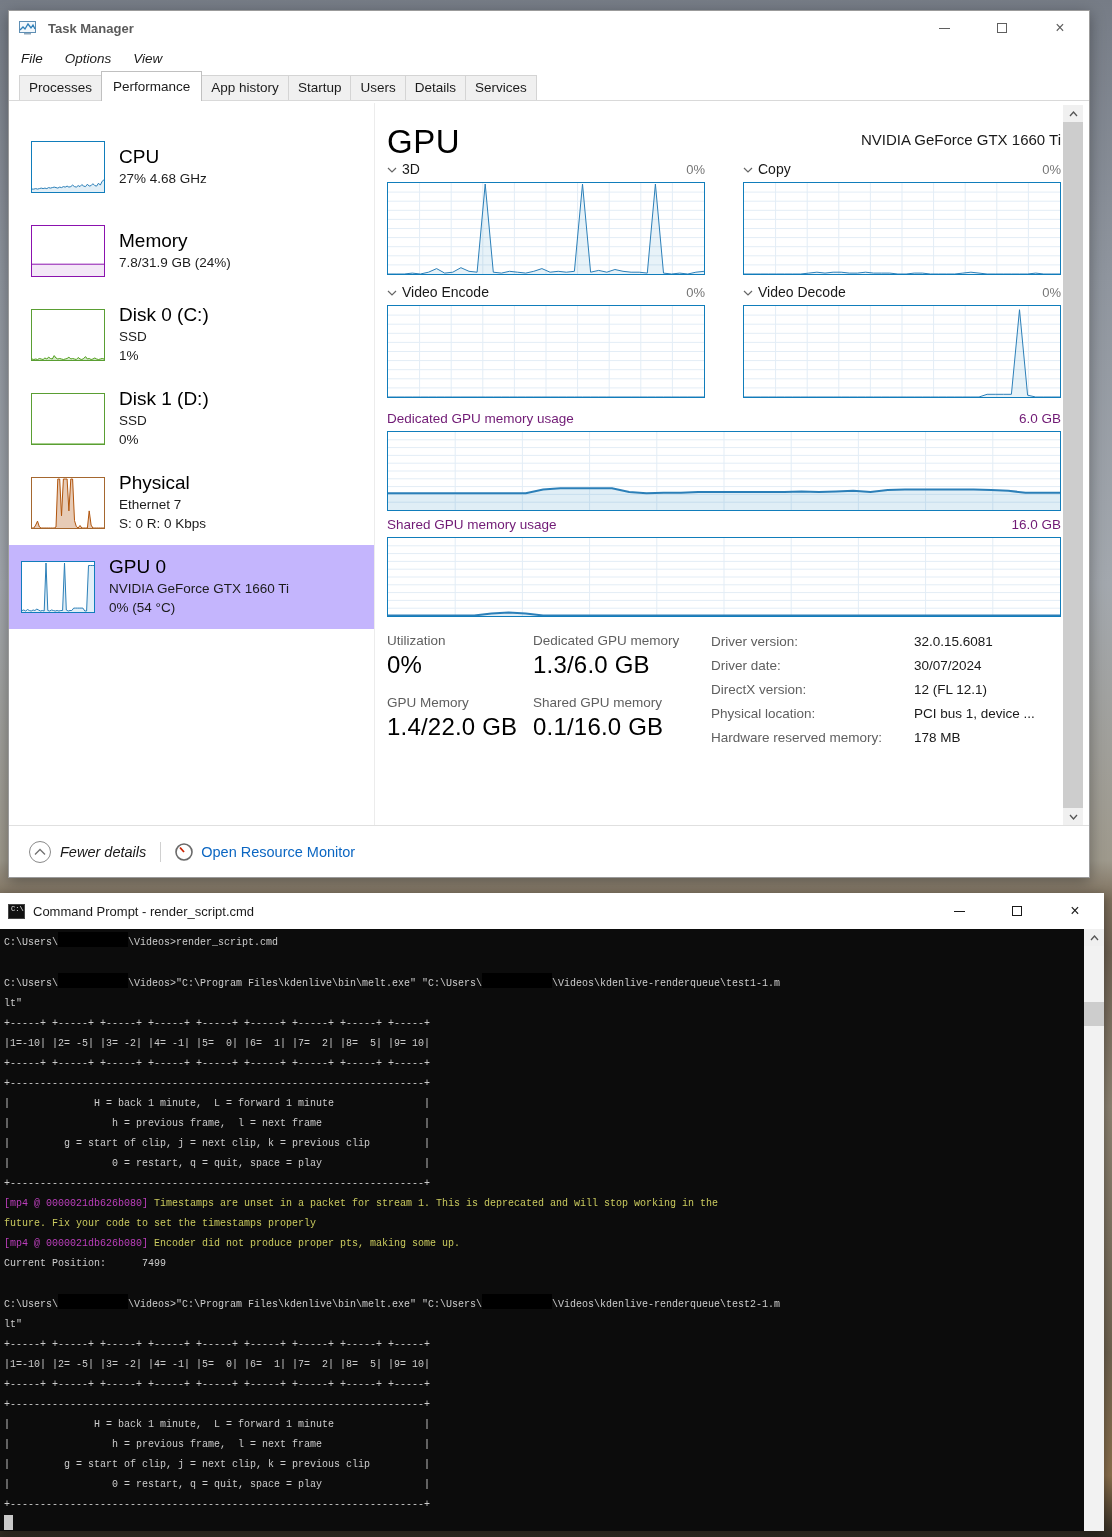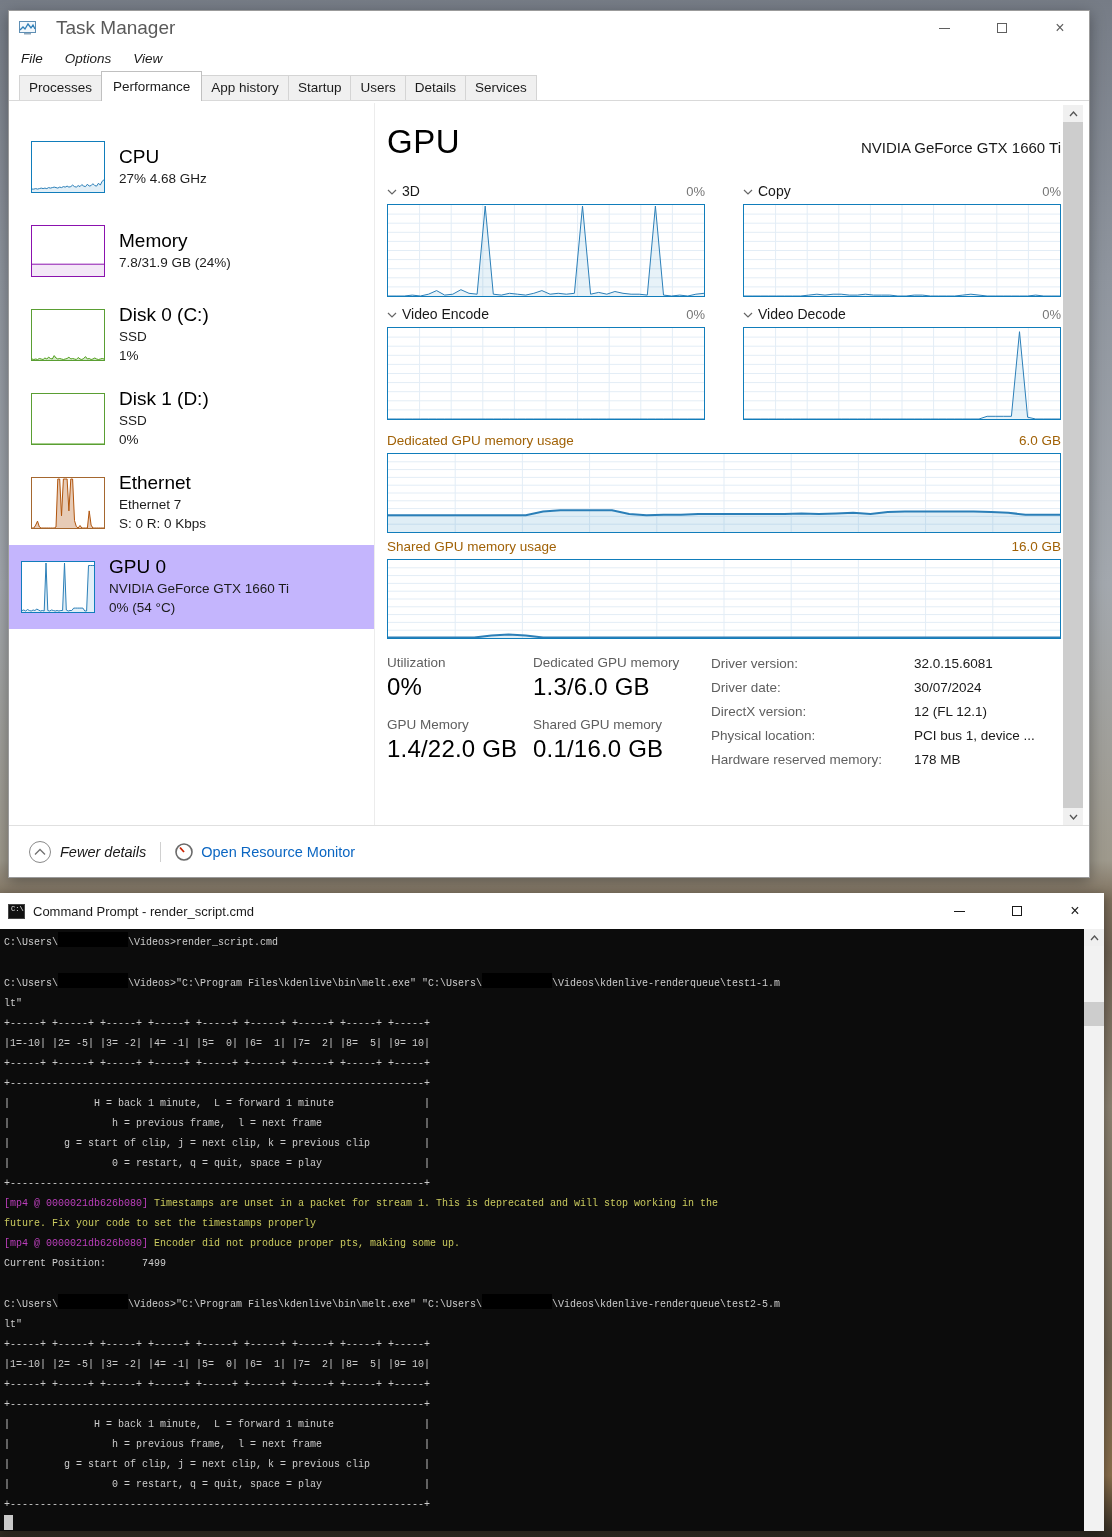--- a/index.html
+++ b/index.html
@@ -7,21 +7,21 @@
   body {
     position:relative; overflow:hidden;
     font-family:"Liberation Sans","DejaVu Sans",sans-serif;
     background:linear-gradient(180deg,#767c86 0%,#8f959e 18%,#a3a8ae 38%,#9e998c 56%,#7d6f5c 58.5%,#6e6152 62%,#8d8372 72%,#6f6350 88%,#8a6f4c 96%,#2f2a22 100%);
   }
 
   
   .tm-window { position:absolute; left:8px; top:10px; width:1082px; height:868px;
     background:#fff; border:1px solid #9b9b9b; box-shadow:0 4px 14px rgba(0,0,0,.35); }
   .tm-titlebar { height:34px; display:flex; align-items:center; padding-left:10px; }
-  .tm-title { font-size:19px; color:#5a5a5a; margin-left:20px; }
+  .tm-title { font-size:13px; color:#5a5a5a; margin-left:12px;font-weight:bold; }
   .win-controls { margin-left:auto; display:flex; height:100%; }
   .win-btn { width:58px; height:100%; display:flex; align-items:center; justify-content:center; color:#5f5f5f; }
   .glyph-min { width:11px; height:1px; background:#5f5f5f; display:inline-block; }
   .glyph-max { width:10px; height:10px; border:1px solid #5f5f5f; display:inline-block; }
   .glyph-close { font-size:16px; line-height:1; }
   .tm-menubar { height:26px; display:flex; align-items:center; padding-left:12px;font-style:italic; }
   .menu-item { font-size:13.5px; color:#1b1b1b; margin-right:22px; }
   .tm-tabs { height:30px; display:flex; align-items:flex-end; padding-left:10px; border-bottom:1px solid #d9d9d9; position:relative; }
   .tab { font-size:13.5px; color:#1b1b1b; background:#f0f0f0; border:1px solid #d4d4d4; border-bottom:none;
     padding:4px 9px 5px; margin-right:-1px; position:relative; }
@@ -29,32 +29,32 @@
 
   .tm-body { position:absolute; top:92px; bottom:52px; left:0; right:0; display:flex; }
   .tm-sidebar { width:366px; padding-top:22px; border-right:1px solid #ececec; overflow:hidden; }
   .side-item { height:84px; display:flex; align-items:center; padding-left:22px; }
   .side-item.selected { background:#c4b5fd;padding-left:12px; }
   .mini-chart { width:74px; height:52px; background:#fff; border:1px solid #117dbb; margin-right:14px; flex-shrink:0; }
   .side-text .t { font-size:19px; color:#000; line-height:1.2; }
   .side-text .s { font-size:13.5px; color:#1c1c1c; line-height:1.42; }
 
   .tm-main { flex:1; padding:20px 28px 0 12px; }
-  .gpu-header { display:flex; align-items:flex-end; justify-content:space-between; margin-bottom:22px; }
+  .gpu-header { display:flex; align-items:center; justify-content:space-between; margin-bottom:0; }
   .gpu-title { font-size:33px; font-weight:200; color:#000; letter-spacing:.5px; }
   .gpu-device { font-size:15px; color:#191919; padding-bottom:5px; }
 
   .chart-grid { display:flex; flex-wrap:wrap; justify-content:space-between; }
   .chart-cell { width:318px; margin-bottom:9px; }
   .chart-head { display:flex; align-items:center; font-size:14px; color:#191919; margin-bottom:5px; }
   .chart-head .pct { margin-left:auto; color:#767676; font-size:13px; }
   .chev { margin-right:5px; display:inline-block; }
   .chart-box { background:#fff; border:1px solid #117dbb; height:93px; }
   .chart-cell .chart-box { height:93px; }
-  .mem-label-row { display:flex; font-size:13.5px; color:#a16207; margin:4px 0 5px; }
+  .mem-label-row { display:flex; font-size:13.5px; color:#701a75; margin:4px 0 5px; }
   .mem-label-row .maxv { margin-left:auto; }
   .mem-chart { height:80px; background:#fff; border:1px solid #117dbb; margin-bottom:6px; }
 
   .stats-row { display:flex; margin-top:16px; }
   .stat-col1 { width:146px; }
   .stat-col2 { width:178px; }
   .stat-label { font-size:13.5px; color:#5f5f5f; margin-bottom:3px; }
   .stat-value { font-size:24px; font-weight:300; color:#000; margin-bottom:16px; letter-spacing:.2px; }
   .detail-col { flex:1; padding-top:1px; }
   .detail-row { display:flex; margin-bottom:9px; }
@@ -186,21 +186,21 @@
           </div>
       </div>
       <div class="side-item">
         <div class="mini-chart" style="border-color: rgb(165, 103, 47);">
             <svg width="72" height="50" style="display:block">
               <polygon points="0,50 0.0,50.0 1.8,50.0 3.7,47.1 5.5,43.1 7.4,49.0 9.2,50.0 11.1,50.0 12.9,50.0 14.8,50.0 16.6,50.0 18.5,50.0 20.3,50.0 22.2,50.0 24.0,49.0 25.8,1.0 27.7,1.0 29.5,37.8 31.4,1.0 33.2,1.0 35.1,1.0 36.9,32.9 38.8,1.0 40.6,1.0 42.5,42.6 44.3,48.5 46.2,50.0 48.0,47.5 49.8,50.0 51.7,50.0 53.5,50.0 55.4,50.0 57.2,32.9 59.1,47.1 60.9,50.0 62.8,50.0 64.6,50.0 66.5,50.0 68.3,50.0 70.2,50.0 72.0,50.0 72,50" fill="rgba(176,84,12,0.30)"></polygon>
               <polyline points="0.0,50.0 1.8,50.0 3.7,47.1 5.5,43.1 7.4,49.0 9.2,50.0 11.1,50.0 12.9,50.0 14.8,50.0 16.6,50.0 18.5,50.0 20.3,50.0 22.2,50.0 24.0,49.0 25.8,1.0 27.7,1.0 29.5,37.8 31.4,1.0 33.2,1.0 35.1,1.0 36.9,32.9 38.8,1.0 40.6,1.0 42.5,42.6 44.3,48.5 46.2,50.0 48.0,47.5 49.8,50.0 51.7,50.0 53.5,50.0 55.4,50.0 57.2,32.9 59.1,47.1 60.9,50.0 62.8,50.0 64.6,50.0 66.5,50.0 68.3,50.0 70.2,50.0 72.0,50.0" fill="none" stroke="#b0540c" stroke-width="1"></polyline>
             </svg>
           </div>
         <div class="side-text">
-            <div class="t">Ethernet</div>
+            <div class="t">Physical</div>
             <div class="s">Ethernet 7</div>
             <div class="s">S: 0 R: 0 Kbps</div>
           </div>
       </div>
       <div class="side-item selected">
         <div class="mini-chart" style="border-color: rgb(17, 125, 187);">
             <svg width="72" height="50" style="display:block">
               <polygon points="0,50 0.0,48.5 1.8,48.0 3.7,49.0 5.5,47.5 7.4,48.5 9.2,49.0 11.1,48.0 12.9,48.5 14.8,47.1 16.6,48.0 18.5,49.0 20.3,48.5 22.2,49.0 24.0,1.0 25.8,48.5 27.7,49.0 29.5,48.0 31.4,48.5 33.2,49.0 35.1,48.5 36.9,49.0 38.8,48.5 40.6,48.5 42.5,1.0 44.3,48.0 46.2,49.0 48.0,48.5 49.8,48.5 51.7,46.1 53.5,46.1 55.4,46.1 57.2,46.1 59.1,46.1 60.9,46.1 62.8,49.0 64.6,49.0 66.5,3.5 68.3,3.5 70.2,3.5 72.0,3.5 72,50" fill="rgba(17,125,187,0.12)"></polygon>
               <polyline points="0.0,48.5 1.8,48.0 3.7,49.0 5.5,47.5 7.4,48.5 9.2,49.0 11.1,48.0 12.9,48.5 14.8,47.1 16.6,48.0 18.5,49.0 20.3,48.5 22.2,49.0 24.0,1.0 25.8,48.5 27.7,49.0 29.5,48.0 31.4,48.5 33.2,49.0 35.1,48.5 36.9,49.0 38.8,48.5 40.6,48.5 42.5,1.0 44.3,48.0 46.2,49.0 48.0,48.5 49.8,48.5 51.7,46.1 53.5,46.1 55.4,46.1 57.2,46.1 59.1,46.1 60.9,46.1 62.8,49.0 64.6,49.0 66.5,3.5 68.3,3.5 70.2,3.5 72.0,3.5" fill="none" stroke="#2b7fb8" stroke-width="1"></polyline>
             </svg>
@@ -514,21 +514,21 @@
       <div class="cline"><span>|              H = back 1 minute,  L = forward 1 minute               |</span></div>
       <div class="cline"><span>|                 h = previous frame,  l = next frame                 |</span></div>
       <div class="cline"><span>|         g = start of clip, j = next clip, k = previous clip         |</span></div>
       <div class="cline"><span>|                 0 = restart, q = quit, space = play                 |</span></div>
       <div class="cline"><span>+---------------------------------------------------------------------+</span></div>
       <div class="cline"><span class="c-m">[mp4 @ 0000021db626b080]</span><span class="c-y"> Timestamps are unset in a packet for stream 1. This is deprecated and will stop working in the</span></div>
       <div class="cline"><span class="c-y">future. Fix your code to set the timestamps properly</span></div>
       <div class="cline"><span class="c-m">[mp4 @ 0000021db626b080]</span><span class="c-y"> Encoder did not produce proper pts, making some up.</span></div>
       <div class="cline"><span>Current Position:      7499</span></div>
       <div class="cline"></div>
-      <div class="cline"><span>C:\Users\</span><span class="redact"></span><span>\Videos&gt;"C:\Program Files\kdenlive\bin\melt.exe" "C:\Users\</span><span class="redact"></span><span>\Videos\kdenlive-renderqueue\test2-5.m</span></div>
+      <div class="cline"><span>C:\Users\</span><span class="redact"></span><span>\Videos&gt;"C:\Program Files\kdenlive\bin\melt.exe" "C:\Users\</span><span class="redact"></span><span>\Videos\kdenlive-renderqueue\test2-1.m</span></div>
       <div class="cline"><span>lt"</span></div>
       <div class="cline"><span>+-----+ +-----+ +-----+ +-----+ +-----+ +-----+ +-----+ +-----+ +-----+</span></div>
       <div class="cline"><span>|1=-10| |2= -5| |3= -2| |4= -1| |5=  0| |6=  1| |7=  2| |8=  5| |9= 10|</span></div>
       <div class="cline"><span>+-----+ +-----+ +-----+ +-----+ +-----+ +-----+ +-----+ +-----+ +-----+</span></div>
       <div class="cline"><span>+---------------------------------------------------------------------+</span></div>
       <div class="cline"><span>|              H = back 1 minute,  L = forward 1 minute               |</span></div>
       <div class="cline"><span>|                 h = previous frame,  l = next frame                 |</span></div>
       <div class="cline"><span>|         g = start of clip, j = next clip, k = previous clip         |</span></div>
       <div class="cline"><span>|                 0 = restart, q = quit, space = play                 |</span></div>
       <div class="cline"><span>+---------------------------------------------------------------------+</span></div>

